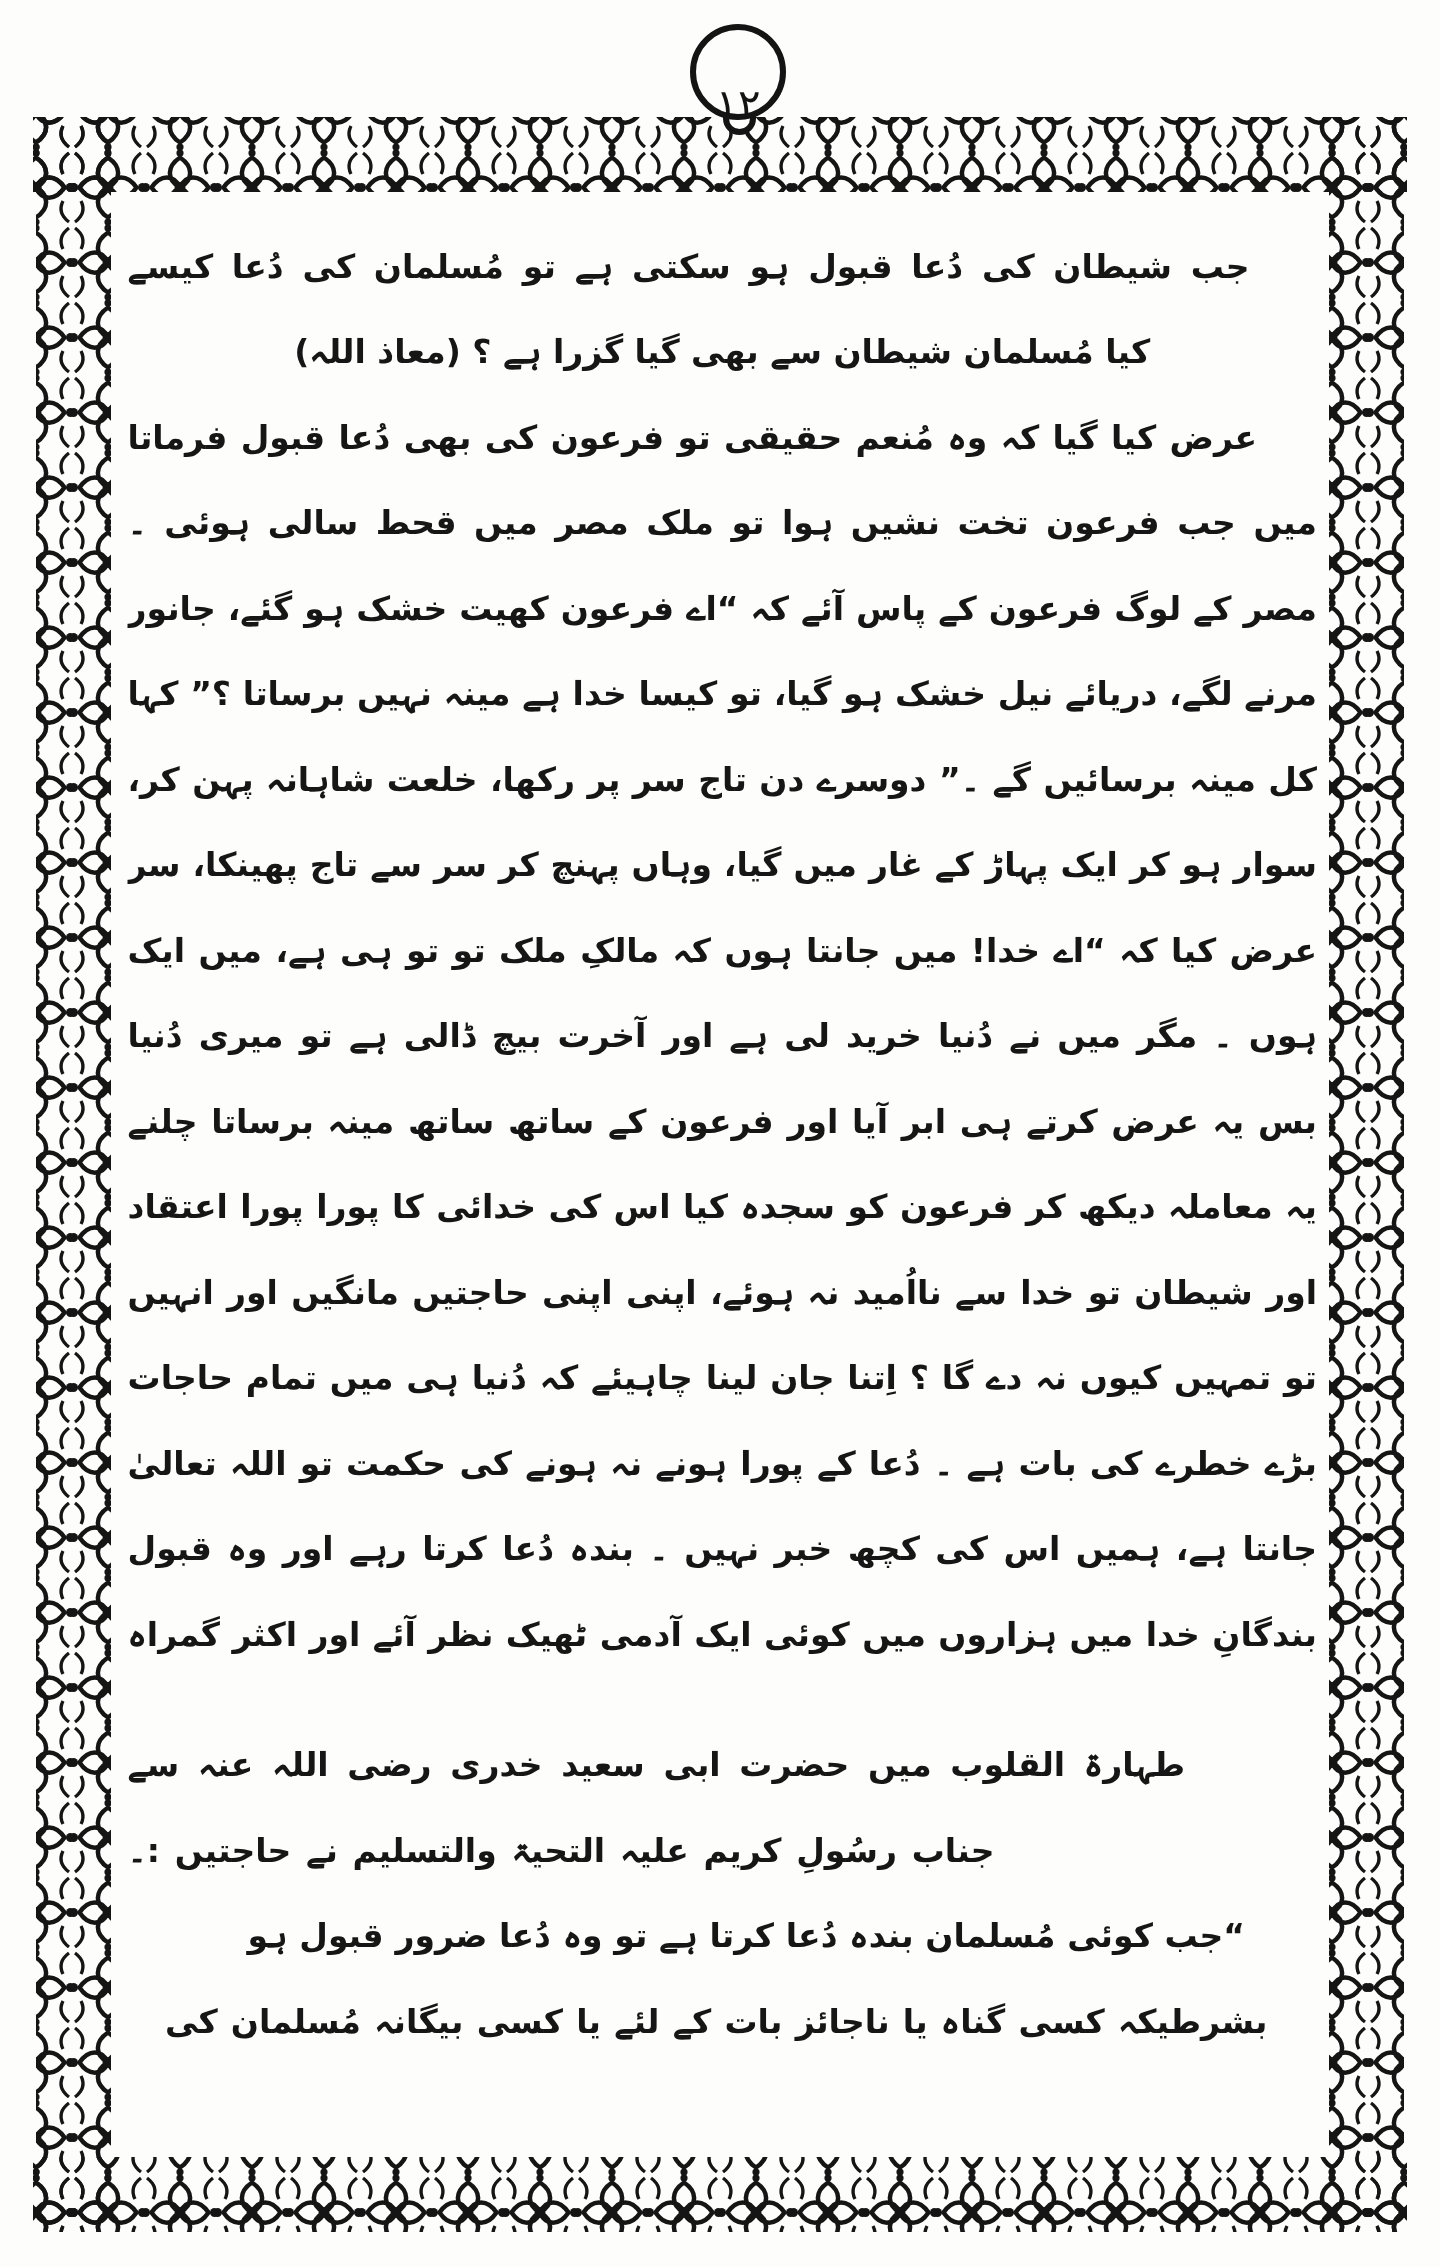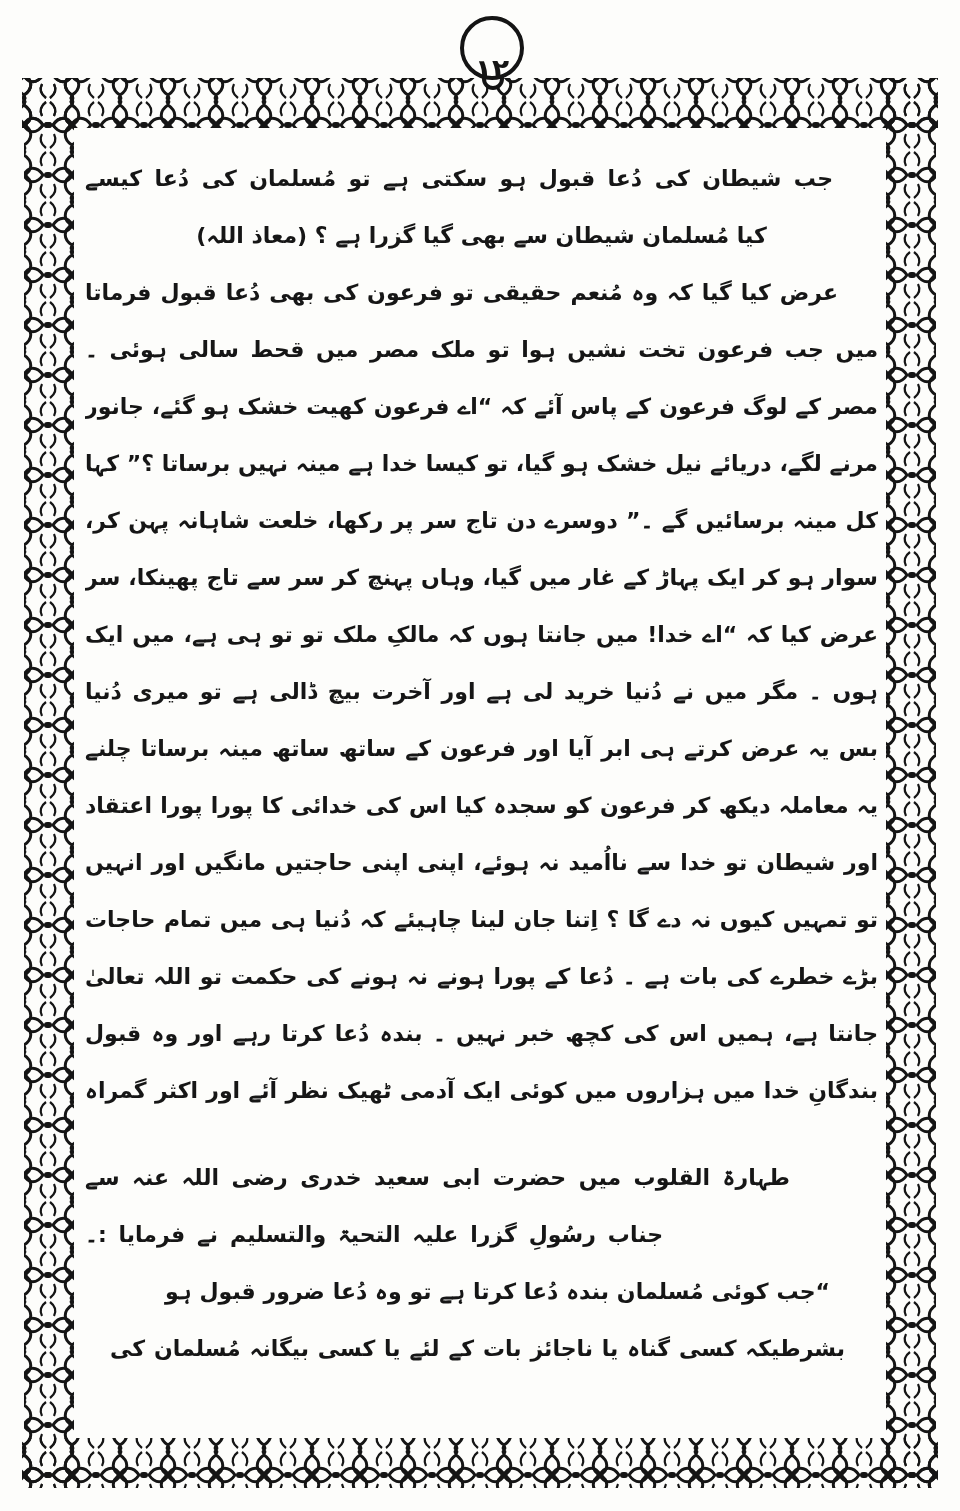--- a/index.html
+++ b/index.html
@@ -12,21 +12,21 @@
   
   .frame-svg{position:absolute;left:0;top:0;width:960px;height:1511px;pointer-events:none;}
   
   .pagenum{
     position:absolute;left:460px;top:16px;width:56px;height:56px;
     border:4px solid #141414;border-radius:50%;
     display:flex;align-items:center;justify-content:center;
     background:#fdfdfb;z-index:3;
   }
   .pagenum span{
-    font-size:28px;font-weight:bold;color:#141414;line-height:1;
+    font-size:28px;font-weight:normal;color:#141414;line-height:1;
     font-family:"DejaVu Sans",sans-serif;
     margin-top:44px;
   }
   .pendant{
     position:absolute;left:482px;top:68px;width:14px;height:14px;
     border:4px solid #141414;border-radius:50%;background:#fdfdfb;z-index:2;
   }
   
   .textblock{
     position:absolute;left:85px;top:150px;width:793px;
@@ -99,16 +99,16 @@
   <div class="ln j">عرض کیا کہ “اے خدا! میں جانتا ہوں کہ مالکِ ملک تو تو ہی ہے، میں ایک نالائق بندہ</div>
   <div class="ln j">ہوں ۔ مگر میں نے دُنیا خرید لی ہے اور آخرت بیچ ڈالی ہے تو میری دُنیا میں کمی نہ کر ۔”</div>
   <div class="ln j">بس یہ عرض کرتے ہی ابر آیا اور فرعون کے ساتھ ساتھ مینہ برساتا چلنے لگا ۔ اہلِ مصر نے</div>
   <div class="ln j">یہ معاملہ دیکھ کر فرعون کو سجدہ کیا اس کی خدائی کا پورا پورا اعتقاد جم گیا ـــــ معاذ اللہ! فرعون</div>
   <div class="ln j">اور شیطان تو خدا سے نااُمید نہ ہوئے، اپنی اپنی حاجتیں مانگیں اور انہیں خدا نے دیں</div>
   <div class="ln j">تو تمہیں کیوں نہ دے گا ؟ اِتنا جان لینا چاہیئے کہ دُنیا ہی میں تمام حاجات کا پُورا ہو جانا</div>
   <div class="ln j">بڑے خطرے کی بات ہے ۔ دُعا کے پورا ہونے نہ ہونے کی حکمت تو اللہ تعالیٰ ہی خوب</div>
   <div class="ln j">جانتا ہے، ہمیں اس کی کچھ خبر نہیں ۔ بندہ دُعا کرتا رہے اور وہ قبول ہوتی رہے تو شاید</div>
   <div class="ln j">بندگانِ خدا میں ہزاروں میں کوئی ایک آدمی ٹھیک نظر آئے اور اکثر گمراہ ہو جائیں ۔</div>
   <div class="ln j i88 gap">طہارۃ القلوب میں حضرت ابی سعید خدری رضی اللہ عنہ سے روایت ہے کہ</div>
-  <div class="ln j i215">جناب رسُولِ گزرا علیہ التحیۃ والتسلیم نے فرمایا :۔</div>
+  <div class="ln j i215">جناب رسُولِ کریم علیہ التحیۃ والتسلیم نے حاجتیں :۔</div>
   <div class="ln j q1">“جب کوئی مُسلمان بندہ دُعا کرتا ہے تو وہ دُعا ضرور قبول ہو جاتی ہے</div>
   <div class="ln j q2">بشرطیکہ کسی گناہ یا ناجائز بات کے لئے یا کسی بیگانہ مُسلمان کی تکلیف دہی</div>
 </div>
 
 </body></html>

